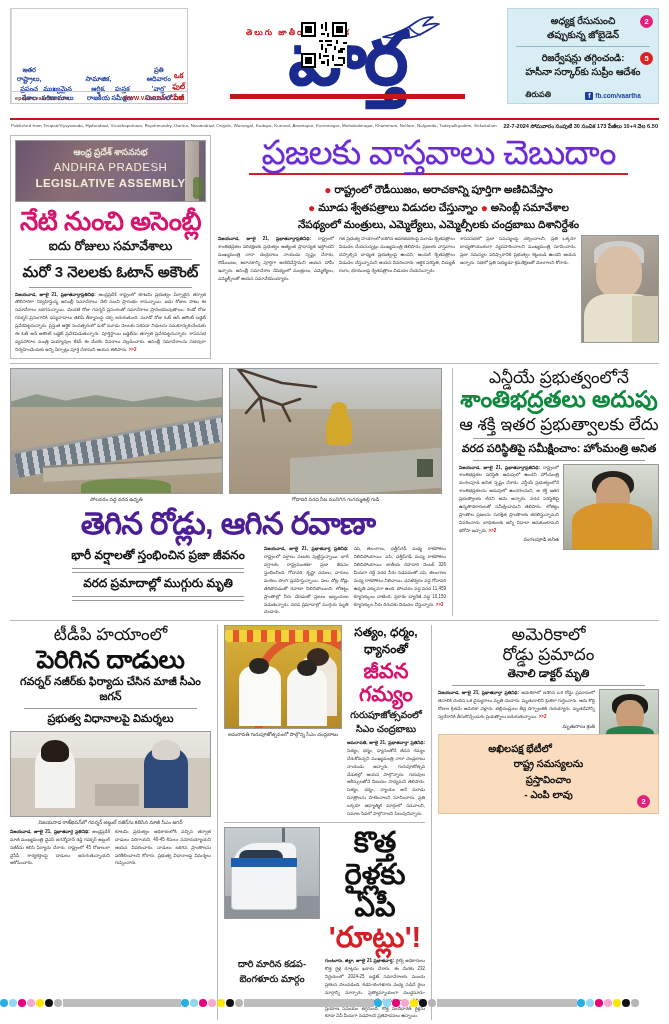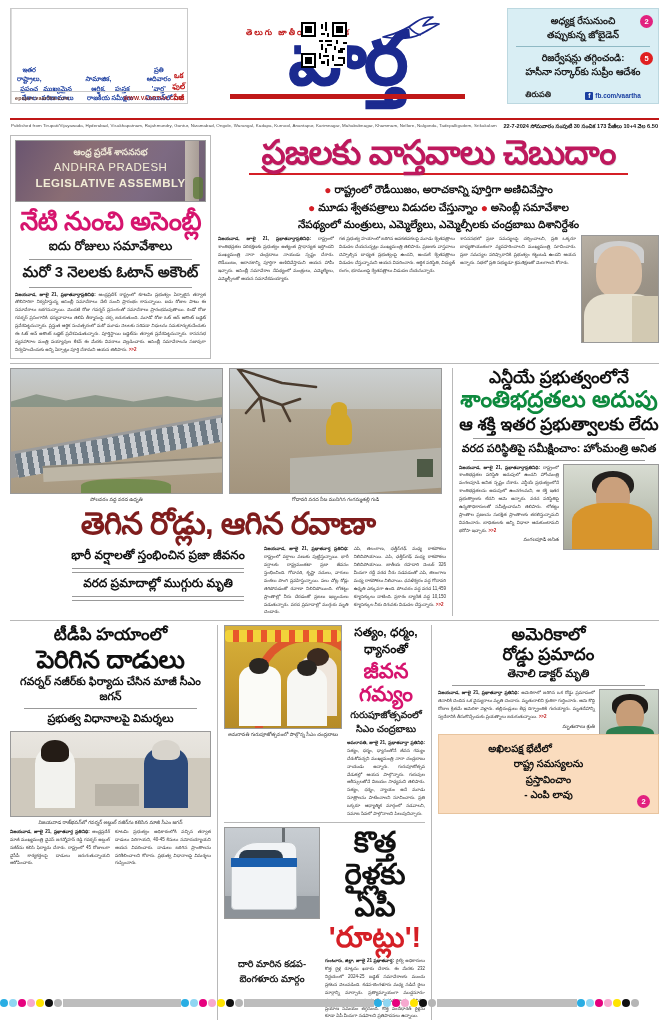--- a/index.html
+++ b/index.html
@@ -105,21 +105,21 @@
   .sub-dark { color:#1a1a1a; font-size:12.5px; text-align:center; margin-top:3px; font-weight:bold;}
   .sub-dark2 { color:#1a1a1a; font-size:15px; text-align:center; margin-top:3px; font-weight:bold;}
   .thin-rule { border-top:1px solid #999; margin:3px 14px; }
 
   .body-text { font-size:4.5px; color:#333; text-align:justify; line-height:1.75; }
   .dateline { font-weight:bold; color:#111; }
   .more { color:#c01818; font-weight:bold; }
 
   
   .main-hl {
-    font-size:34px; font-weight:bold; color:#be185d; text-align:center; line-height:1.05;
+    font-size:34px; font-weight:normal; color:#6d28d9; text-align:center; line-height:1.05;
     letter-spacing:-1px; text-shadow:0.5px 0.5px 0 rgba(0,0,0,.15);
   }
   .hl-underline { border-bottom:2px solid #d51f26; width:86%; margin:2px auto 6px auto; }
   .bullets { text-align:center; }
   .bullets .b { font-size:10.5px; color:#111; font-weight:bold; line-height:1.5; }
   .dot { color:#d51f26; font-size:12px; vertical-align:middle; }
 
   .cbn-photo {
     width:78px; height:108px; float:right; margin:0 0 3px 5px; border:1px solid #999;
     background:linear-gradient(160deg,#b8b0a4 0%,#9c9488 50%,#8c857a 100%); position:relative; overflow:hidden;
@@ -148,21 +148,21 @@
   .ph1 .veg { position:absolute; left:70px; bottom:-2px; width:90px; height:16px; background:#6b8a45; border-radius:40% 40% 0 0; opacity:.85;}
   .ph2 { width:213px; height:126px; background:linear-gradient(180deg,#ccd0d1 0%,#b9b6ab 45%,#a99b86 100%); }
   .ph2 .w2 { position:absolute; top:40px; left:0; right:0; bottom:0; background:linear-gradient(180deg,#b3a894,#a3947d); }
   .ph2 .tree { position:absolute; left:0; top:0; width:100px; height:78px; }
   .ph2 .idol { position:absolute; left:96px; top:42px; width:26px; height:34px; background:#d2a72a; border-radius:50% 50% 18% 18%; }
   .ph2 .idol:after { content:''; position:absolute; left:5px; top:-9px; width:16px; height:12px; background:#d2a72a; border-radius:50% 50% 0 0;}
   .ph2 .slab { position:absolute; left:60px; bottom:0; right:0; height:40px; background:#b5b2a8; transform:skewY(-4deg); }
   .ph2 .box { position:absolute; right:8px; bottom:16px; width:16px; height:18px; background:#4e5a46; }
   .cap { font-size:5px; color:#333; text-align:center; margin-top:2px; }
 
-  .big-hl-blue { font-size:31px; font-weight:bold; color:#7f1d1d; text-align:center; line-height:1.06; letter-spacing:-.8px; }
+  .big-hl-blue { font-size:31px; font-weight:bold; color:#4c1d95; text-align:center; line-height:1.06; letter-spacing:-.8px; }
   .sub-blue { font-size:12px; color:#111; font-weight:bold; text-align:center; margin-top:3px; }
 
   .green-hl { font-size:23px; font-weight:bold; color:#0e8a3e; text-align:center; line-height:1.08; }
   .anitha-photo { width:96px; height:86px; border:1px solid #999; float:right; margin-left:4px; position:relative; overflow:hidden;
     background:linear-gradient(180deg,#d8dcd2 0%,#c4c9bd 40%,#a8a99a 100%); }
   .anitha-photo .sari { position:absolute; left:8px; bottom:0; width:80px; height:46px; background:#d8952c; border-radius:40% 40% 0 0; }
   .anitha-photo .face2 { position:absolute; left:32px; top:12px; width:34px; height:40px; background:#caa07c; border-radius:46%; }
   .anitha-photo .hair2 { position:absolute; left:28px; top:6px; width:42px; height:26px; background:#23201e; border-radius:50% 50% 40% 40%; }
 
   
@@ -200,21 +200,21 @@
   .ph5 .plat { position:absolute; left:0; right:0; bottom:0; height:22px; background:#8d9399;}
   .ph5 .pole { position:absolute; right:34px; top:0; bottom:0; width:3px; background:#6a6f73;}
 
   .ph6 { width:60px; height:56px; border:1px solid #999; float:right; margin-left:4px; position:relative; overflow:hidden;
     background:linear-gradient(180deg,#cfd8cd,#b1bcae); }
   .ph6 .f3 { position:absolute; left:16px; top:10px; width:28px; height:32px; background:#c79d78; border-radius:46%;}
   .ph6 .h3 { position:absolute; left:12px; top:4px; width:36px; height:22px; background:#1d1a17; border-radius:50% 50% 36% 36%;}
   .ph6 .d3 { position:absolute; left:6px; bottom:0; width:48px; height:18px; background:#2e7d4f; border-radius:40% 40% 0 0;}
 
   .pink-hl { font-size:21px; font-weight:bold; color:#d6146e; text-align:center; line-height:1.1; }
-  .dark-hl-md { font-size:17px; font-weight:bold; color:#111; text-align:center; line-height:1.15; }
+  .dark-hl-md { font-size:17px; font-weight:normal; color:#111; text-align:center; line-height:1.15; }
   .dark-hl-lg { font-size:25px; font-weight:bold; color:#111; text-align:center; line-height:1.12; letter-spacing:-.4px;}
   .red-hl-lg { font-size:29px; font-weight:bold; color:#111; text-align:center; line-height:1.1; }
   .red-hl-lg .rd { color:#d51f26;text-align:center; }
   .dark-hl-xs { font-size:11px; font-weight:bold; color:#111; text-align:center; }
   .center-sm { font-size:9.5px; font-weight:bold; color:#222; text-align:center; line-height:1.5;}
 
   .peach-box { background:#fadcbe; border:1px solid #e8c49e; padding:6px 6px 10px 6px; position:relative; text-align:center; margin-top:4px; }
   .peach-box .l { font-size:10px; font-weight:bold; color:#111; line-height:1.55; }
   .peach-box .bub { position:absolute; right:8px; bottom:5px; width:13px; height:13px; border-radius:50%; background:#e2217f; color:#fff; font-size:7.5px; font-weight:bold; display:flex; align-items:center; justify-content:center;}
 

